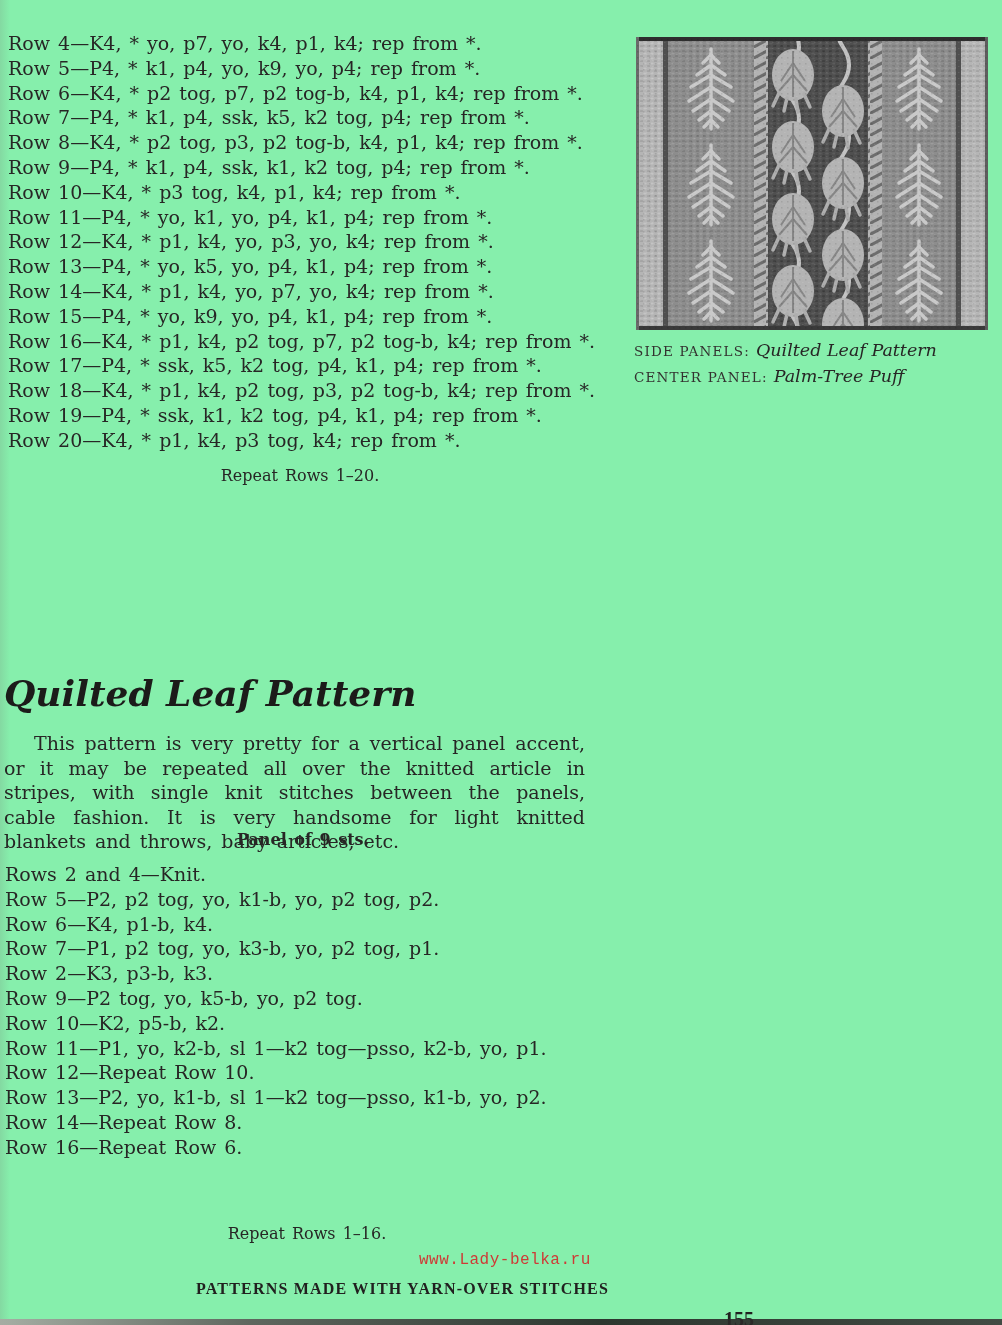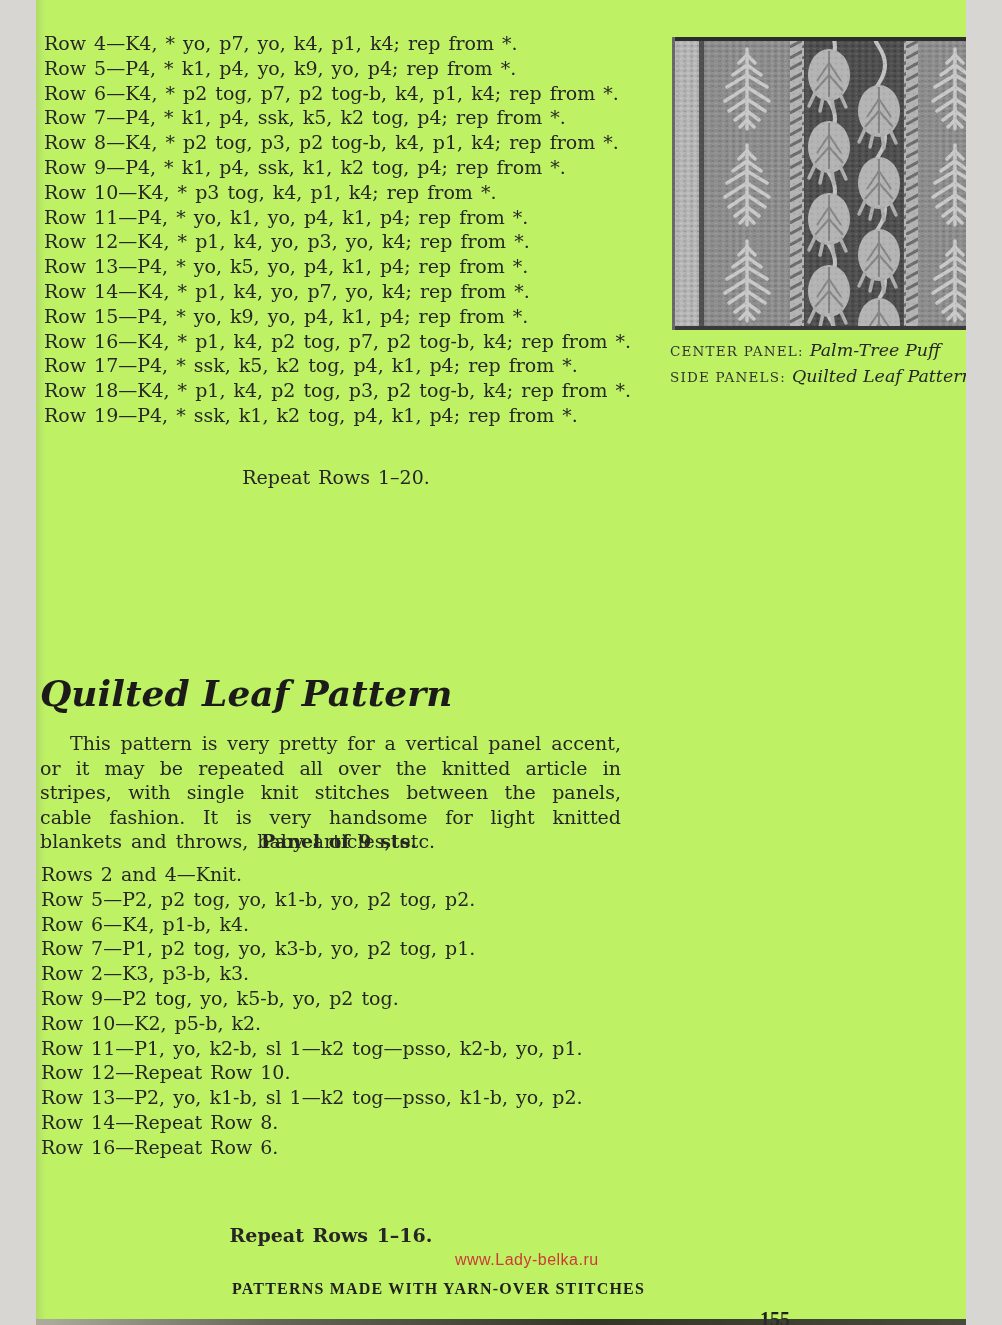--- a/index.html
+++ b/index.html
@@ -1,56 +1,56 @@
 <!DOCTYPE html>
 <html><head>
 <meta charset="utf-8">
 <style>
   html,body{margin:0;padding:0;background:#d8d6d2;}
   .page{
     position:relative;
-    width:930px;height:1325px;
+    width:1002px;height:1325px;
     margin:0 auto;
-    background:#bef264;
+    background:#86efac;
     font-family:"DejaVu Serif","Liberation Serif",serif;
     color:#272625;
     overflow:hidden;
   }
   .page::before{
     content:"";position:absolute;left:0;top:0;width:10px;height:100%;
     background:linear-gradient(90deg,rgba(120,118,114,0.18),rgba(120,118,114,0));
     pointer-events:none;
   }
   .rows-list{position:absolute;font-size:19px;line-height:24.8px;word-spacing:2px;white-space:nowrap;}
   #rows-top{left:8px;top:31px;width:585px;}
   #rows-bottom{left:5px;top:862px;width:585px;}
-  .repeat-note{position:absolute;font-size:19px;word-spacing:2px;text-align:center;}
+  .repeat-note{position:absolute;font-size:16px;word-spacing:2px;text-align:center;}
   #repeat-top{left:0;top:466px;width:600px;}
-  #repeat-bottom{left:0;top:1224px;width:590px;font-weight:bold;}
+  #repeat-bottom{left:12px;top:1224px;width:590px;}
   .photo-frame{
     position:absolute;left:636px;top:37px;width:352px;height:293px;
     background:#8d8d8d;
   }
   .caption{position:absolute;left:634px;top:338px;line-height:25px;white-space:nowrap;}
   .caption .cap-label{font-size:13.5px;letter-spacing:1.2px;color:#33312f;}
   .caption .cap-value{font-size:17.5px;font-style:italic;padding-left:6px;}
   .section-heading{
     position:absolute;left:4px;top:648px;
     font-size:36px;font-weight:bold;font-style:italic;
     color:#1c1b1a;letter-spacing:0px;white-space:nowrap;
   }
   .body-paragraph{
     position:absolute;left:4px;top:712px;width:581px;
     font-size:19px;line-height:24.6px;text-align:justify;text-indent:30px;
     word-spacing:3px;
   }
   #panel-note{left:3px;top:830px;width:600px;font-weight:bold;}
   .watermark{
     position:absolute;left:419px;top:1251px;
-    font-family:Liberation Sans, sans-serif;
+    font-family:Liberation Mono, monospace;
     font-size:16px;letter-spacing:0.5px;color:#ce3a36;
   }
   .footer-title{
     position:absolute;left:196px;top:1280px;
     font-family:"Liberation Serif","DejaVu Serif",serif;
     font-size:16px;font-weight:bold;letter-spacing:1.2px;white-space:nowrap;
     color:#21201f;
   }
   .footer-page{
     position:absolute;left:724px;top:1280px;
@@ -79,20 +79,21 @@
       <div class="pat-row">Row 10—K4, * p3 tog, k4, p1, k4; rep from *.</div>
       <div class="pat-row">Row 11—P4, * yo, k1, yo, p4, k1, p4; rep from *.</div>
       <div class="pat-row">Row 12—K4, * p1, k4, yo, p3, yo, k4; rep from *.</div>
       <div class="pat-row">Row 13—P4, * yo, k5, yo, p4, k1, p4; rep from *.</div>
       <div class="pat-row">Row 14—K4, * p1, k4, yo, p7, yo, k4; rep from *.</div>
       <div class="pat-row">Row 15—P4, * yo, k9, yo, p4, k1, p4; rep from *.</div>
       <div class="pat-row">Row 16—K4, * p1, k4, p2 tog, p7, p2 tog-b, k4; rep from *.</div>
       <div class="pat-row">Row 17—P4, * ssk, k5, k2 tog, p4, k1, p4; rep from *.</div>
       <div class="pat-row">Row 18—K4, * p1, k4, p2 tog, p3, p2 tog-b, k4; rep from *.</div>
       <div class="pat-row">Row 19—P4, * ssk, k1, k2 tog, p4, k1, p4; rep from *.</div>
+      <div class="pat-row">Row 20—K4, * p1, k4, p3 tog, k4; rep from *.</div>
     </div>
 
   <div id="repeat-top" class="repeat-note">Repeat Rows 1–20.</div>
 
   <div class="photo-frame">
     <svg width="352" height="293" viewBox="0 0 352 293">
       <defs>
         <pattern id="kn" width="7" height="5" patternUnits="userSpaceOnUse">
           <rect width="7" height="5" fill="#8d8d8d"></rect>
           <ellipse cx="2" cy="1.5" rx="1.7" ry="1.1" fill="#9c9c9c"></ellipse>
@@ -167,24 +168,24 @@
       <rect width="352" height="4" fill="#2e2e2e"></rect>
       <rect y="289" width="352" height="4" fill="#3a3a3a"></rect>
       <rect width="3" height="293" fill="#6a6a6a"></rect>
       <rect x="349" width="3" height="293" fill="#5e5e5e"></rect>
       <rect width="352" height="293" fill="url(#grain)"></rect>
     </svg>
   </div>
 
   <div class="caption">
     <div>
+      <span class="cap-label">SIDE PANELS:</span><span class="cap-value">Quilted Leaf Pattern</span>
+    </div>
+    <div>
       <span class="cap-label">CENTER PANEL:</span><span class="cap-value">Palm-Tree Puff</span>
-    </div>
-    <div>
-      <span class="cap-label">SIDE PANELS:</span><span class="cap-value">Quilted Leaf Pattern</span>
     </div>
   </div>
 
   <h1 class="section-heading">Quilted Leaf Pattern</h1>
 
   <p class="body-paragraph">This pattern is very pretty for a vertical panel accent, or it may be repeated all over the knitted article in stripes, with single knit stitches between the panels, cable fashion. It is very handsome for light knitted blankets and throws, baby articles, etc.</p>
 
   <div id="panel-note" class="repeat-note">Panel of 9 sts.</div>
 
   <div id="rows-bottom" class="rows-list">

